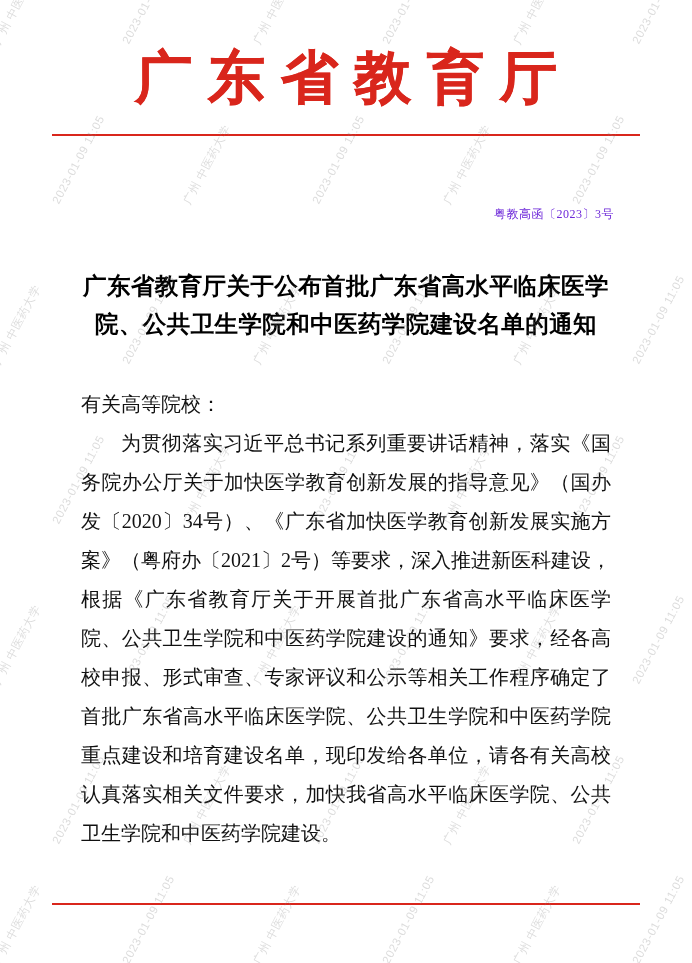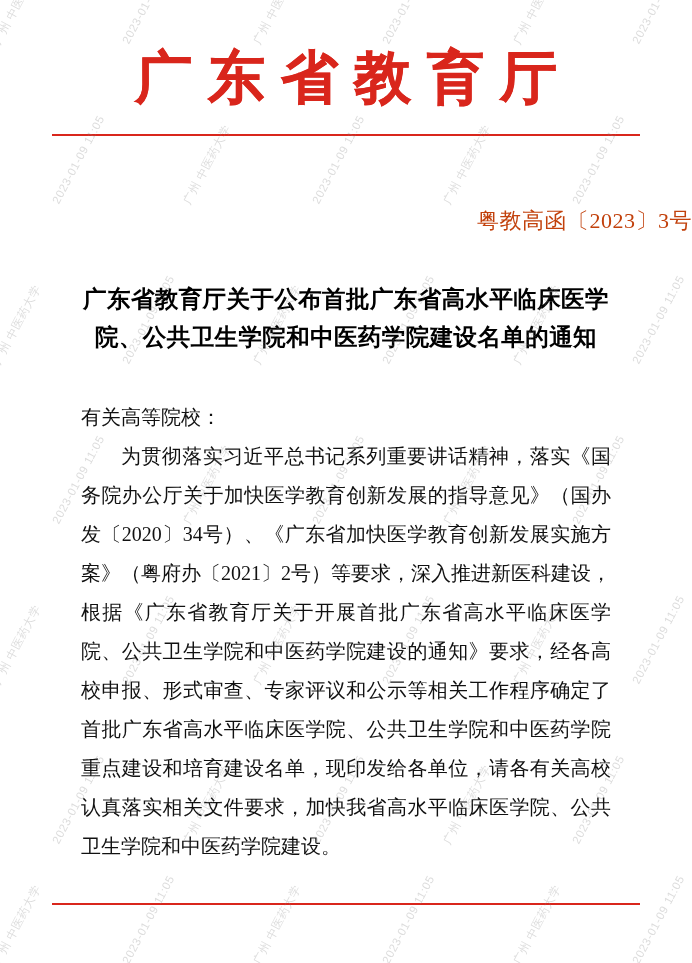--- a/index.html
+++ b/index.html
@@ -61,23 +61,24 @@
     width: 588px;
     height: 2px;
     background: #d9261c;
   }
 
   
   .doc-number-row {
     position: relative;
     z-index: 1;
     margin-top: 70px;
+    padding-right: 78px;
     text-align: right;
-    font-size: 22px;
-    color: #c2410c;
+    font-size: 12px;
+    color: #6d28d9;
     letter-spacing: 0.5px;
   }
 
   
   .main-title {
     position: relative;
     z-index: 1;
     margin: 44px auto 0 auto;
     width: 530px;
     text-align: center;

